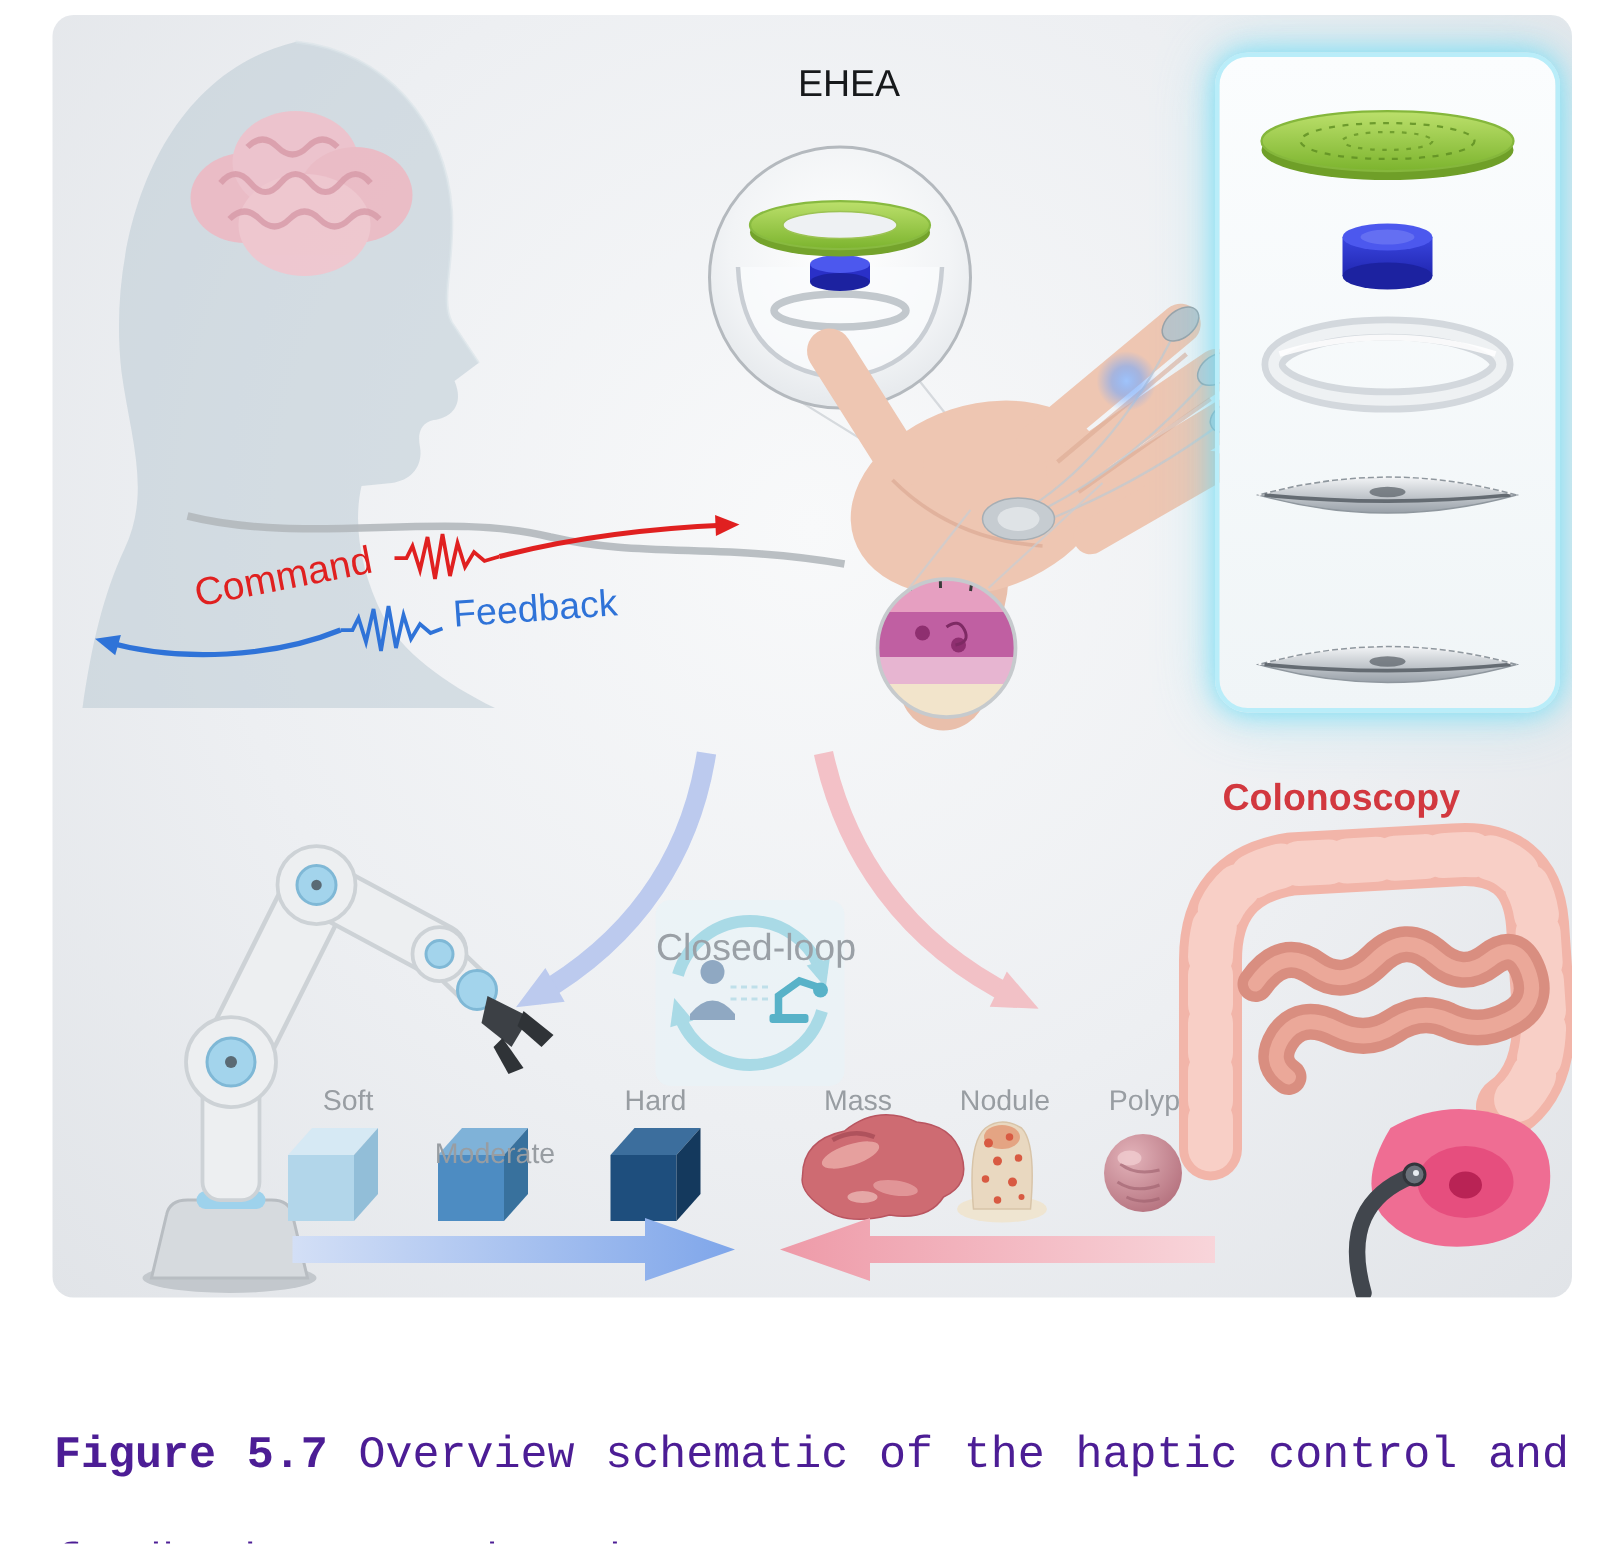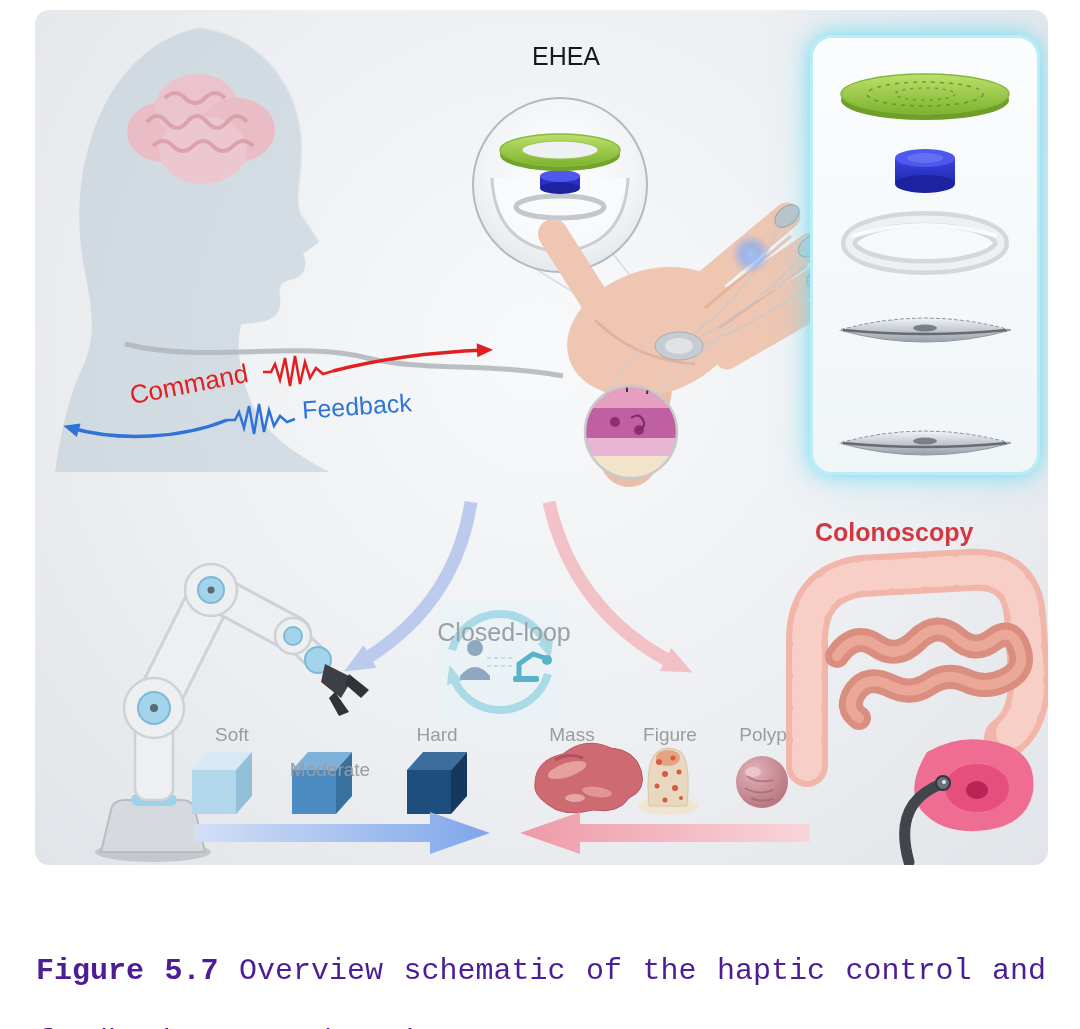--- a/index.html
+++ b/index.html
@@ -324,17 +324,17 @@
 
   <div class="lbl ctr lbl-ehea">EHEA</div>
   <div class="lbl lbl-command">Command</div>
   <div class="lbl lbl-feedback">Feedback</div>
   <div class="lbl lbl-colonoscopy">Colonoscopy</div>
   <div class="lbl ctr lbl-closedloop">Closed-loop</div>
   <div class="lbl ctr gray-sm lbl-s0">Soft</div>
   <div class="lbl ctr gray-sm lbl-s1">Moderate</div>
   <div class="lbl ctr gray-sm lbl-s2">Hard</div>
   <div class="lbl ctr gray-sm lbl-t0">Mass</div>
-  <div class="lbl ctr gray-sm lbl-t1">Figure</div>
+  <div class="lbl ctr gray-sm lbl-t1">Nodule</div>
   <div class="lbl ctr gray-sm lbl-t2">Polyp</div>
 </div>
 
 <p class="caption"><span class="cap-label">Figure 5.7</span> <span>Overview schematic of the haptic control and feedback system based on EHEAs.</span></p>
 
 </body></html>

